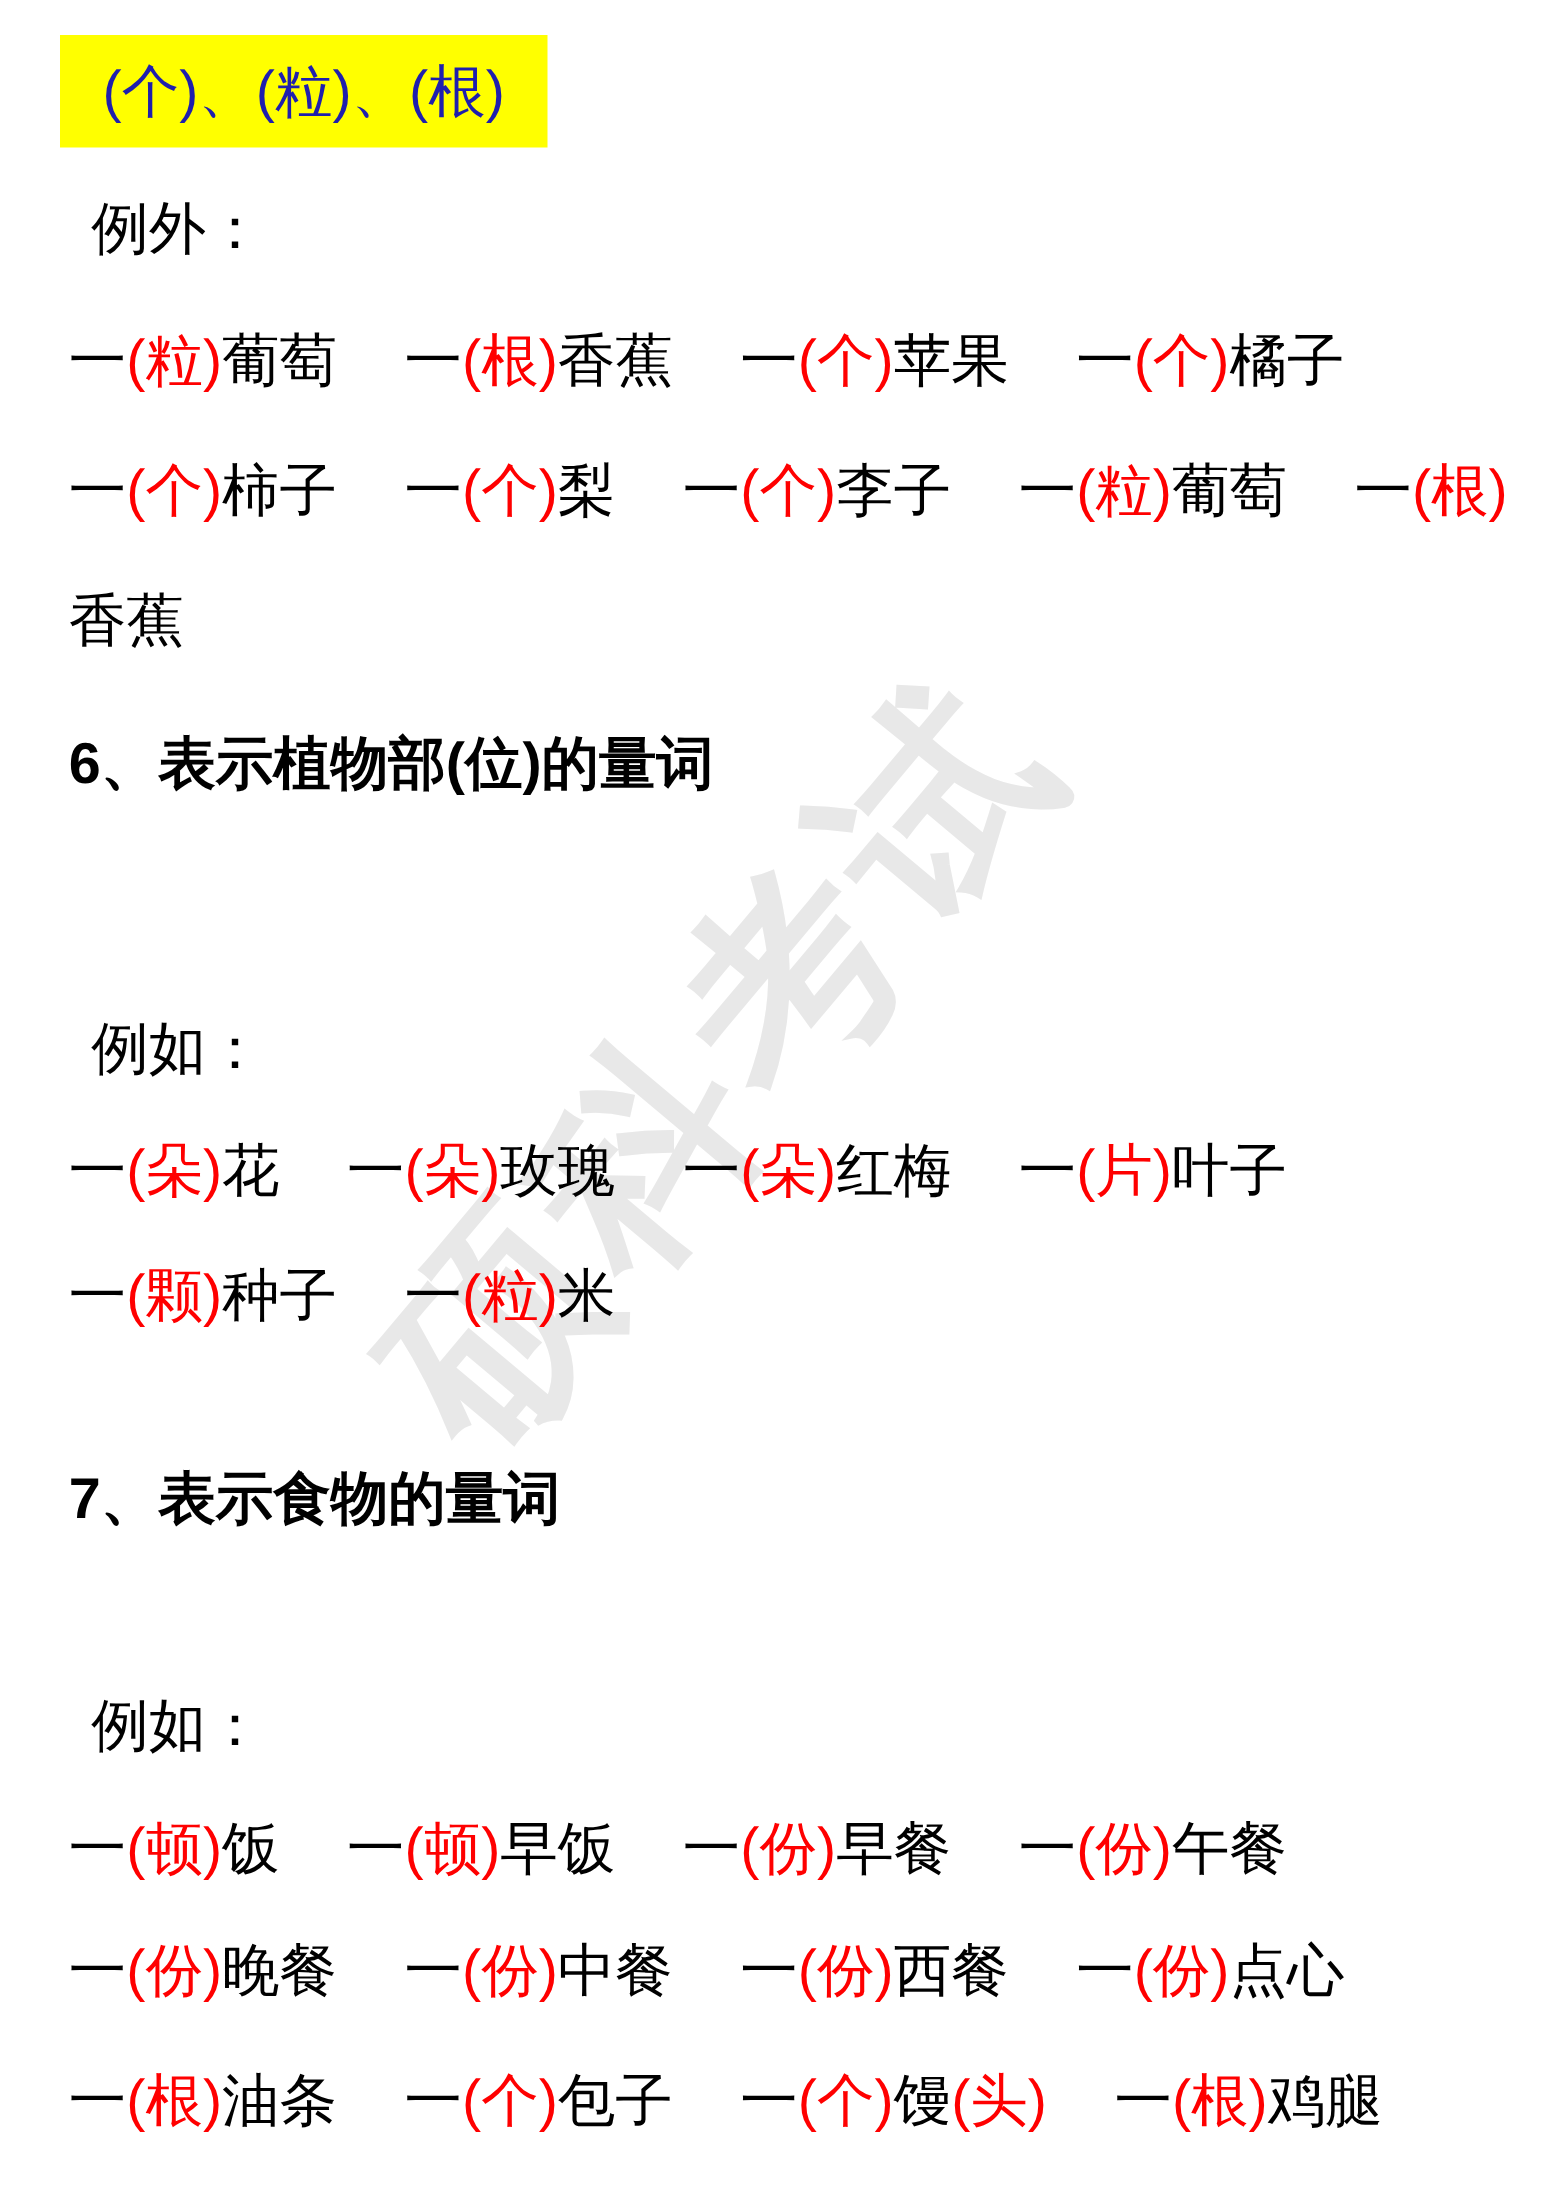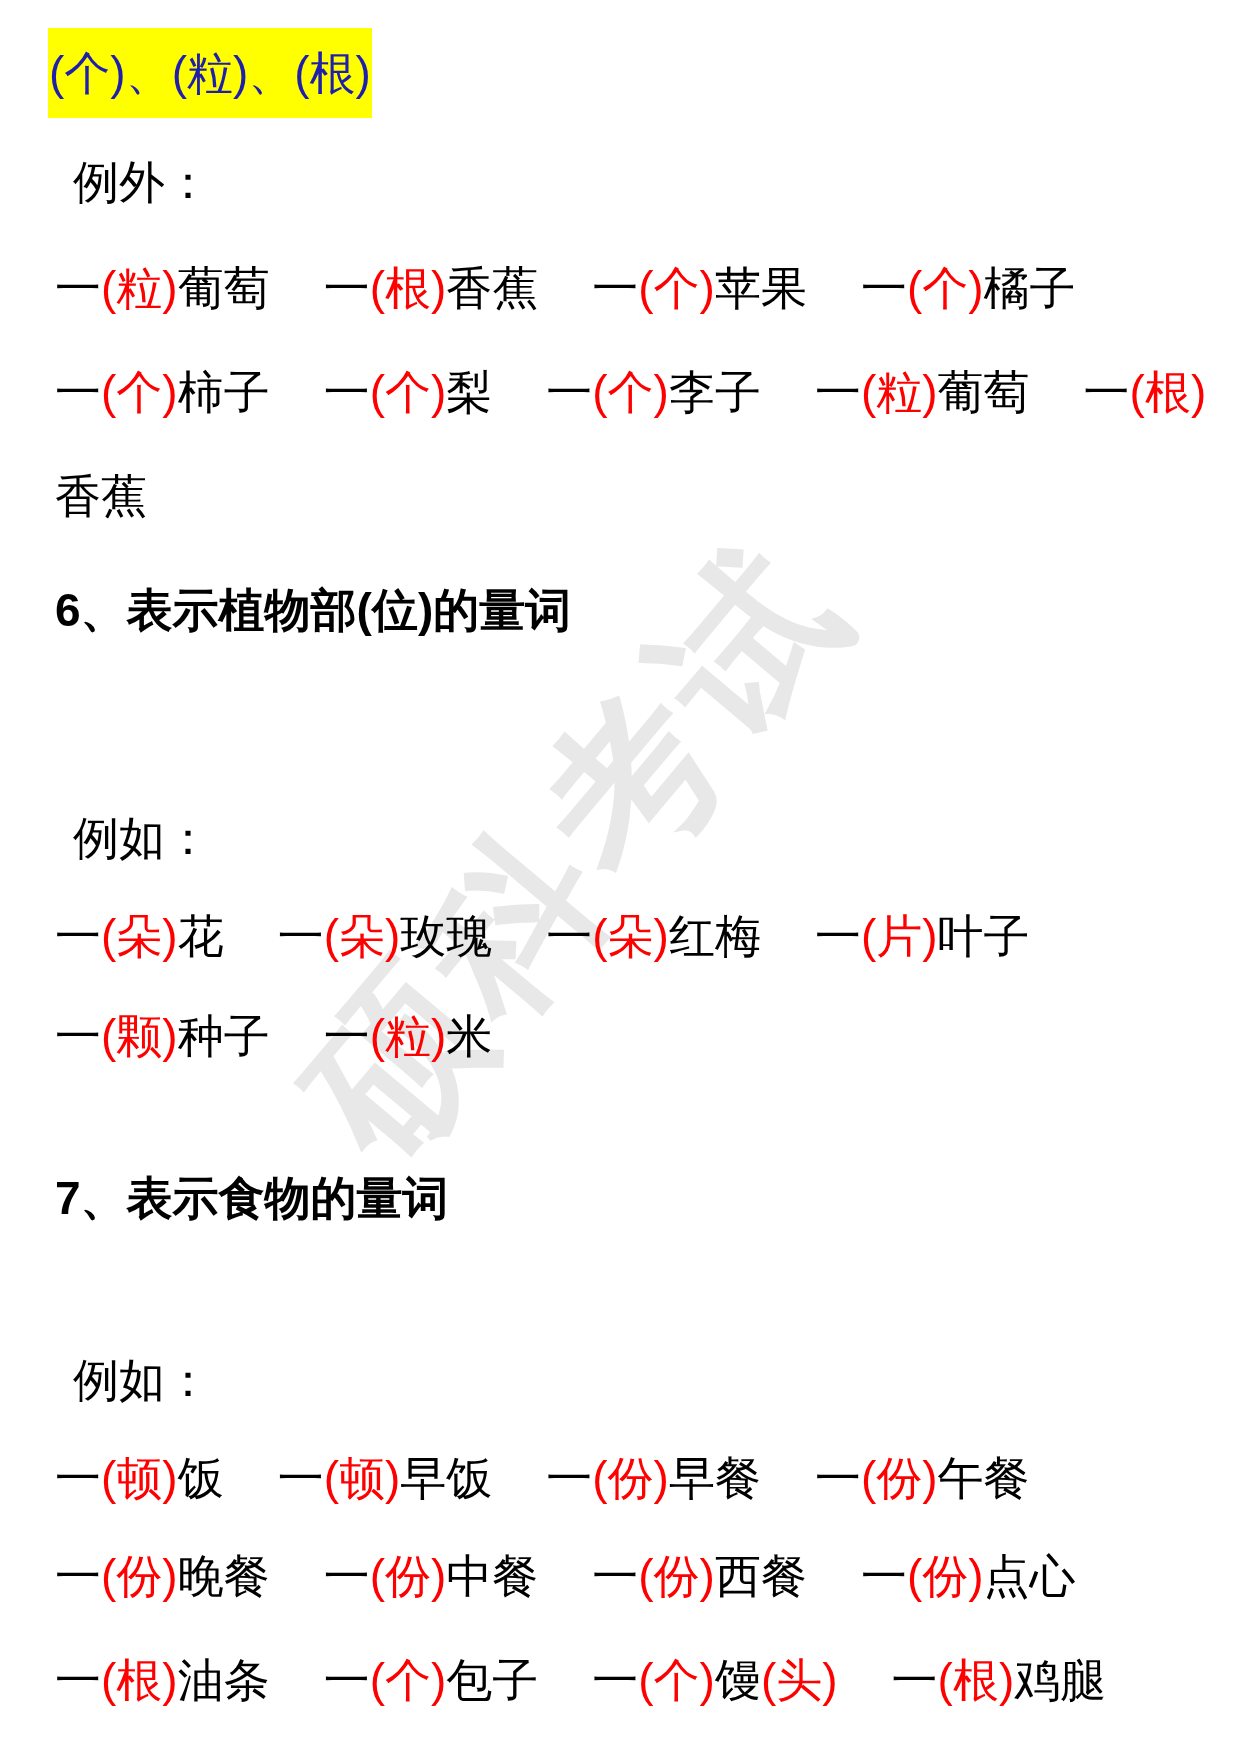--- a/index.html
+++ b/index.html
@@ -32,21 +32,21 @@
     user-select:none;
   }
   .content-layer{position:absolute;inset:0;z-index:1;}
   .hl{
     position:absolute;
     left:48px;
     background:#ffff00;
     height:90px;
     line-height:90px;
     display:inline-block;
-    padding:0 1px;
+    padding:0 34px;
     box-sizing:border-box;
     white-space:nowrap;
     font-size:46px;
     color:#1f1fad;
   }
   .heading{
     position:absolute;
     left:55px;
     font-size:46px;
     font-weight:bold;

